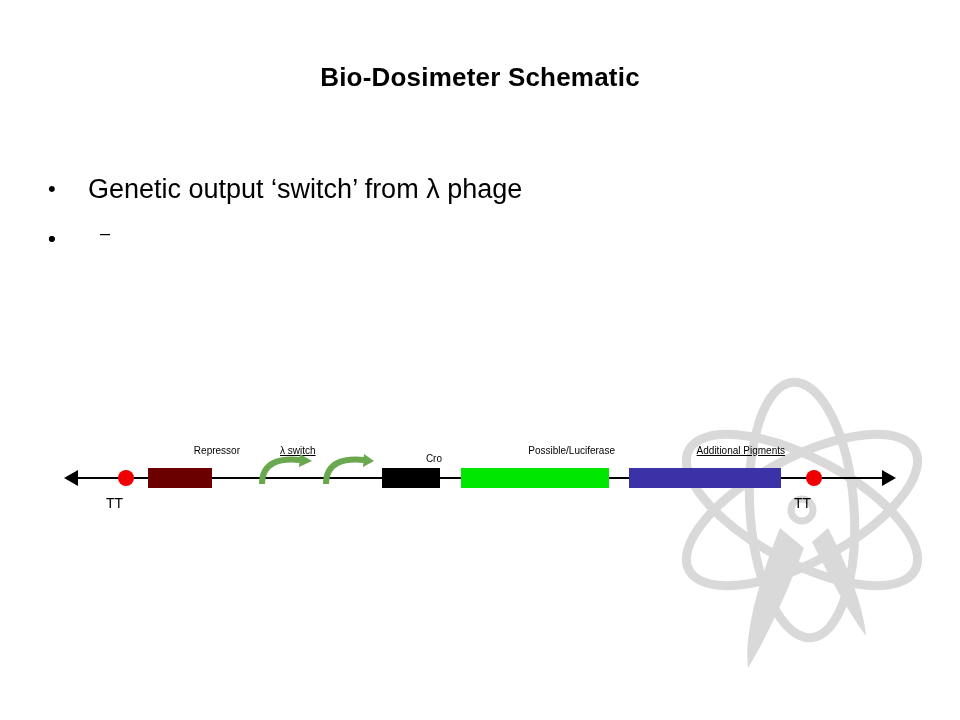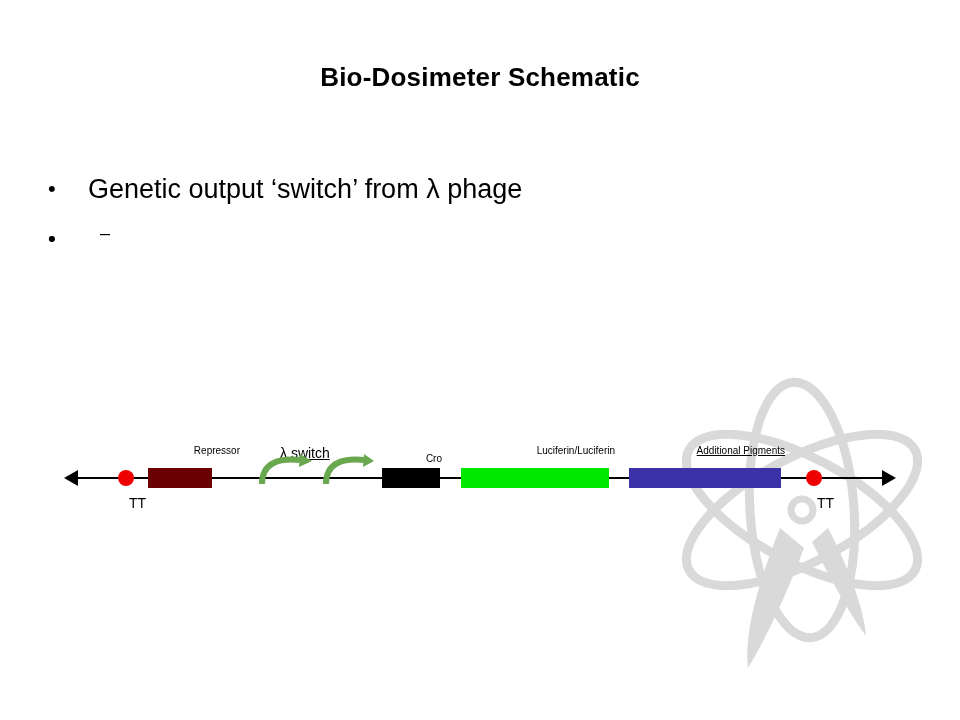--- a/index.html
+++ b/index.html
@@ -112,37 +112,37 @@
     top: 70px;
     width: 16px;
     height: 16px;
     border-radius: 50%;
     background: #ee0000;
   }
   .term-label {
     position: absolute;
     top: 95px;
     font-size: 14px;
-    text-align: right;
+    text-align: left;
     width: 40px;
   }
   .gene-box {
     position: absolute;
     top: 68px;
     height: 20px;
   }
   .gene-label {
     position: absolute;
     font-size: 10px;
     text-align: right;
     white-space: nowrap;
   }
   .switch-label {
     position: absolute;
-    font-size: 14px;
+    font-size: 10px;
     white-space: nowrap;
     text-decoration: underline;
   }
   .switch-arrows {
     position: absolute;
     left: 256px;
     top: 52px;
     width: 118px;
     height: 34px;
   }
@@ -208,18 +208,18 @@
       <path d="M44 2 L56 9 L43 15 Z" fill="#6aa84f"></path>
       <path d="M70 32 C70 10 88 6 108 8" fill="none" stroke="#6aa84f" stroke-width="6"></path>
       <path d="M108 2 L118 9 L107 15 Z" fill="#6aa84f"></path>
     </svg>
   </div>
 
   <div class="gene-box" style="left:382px; width:58px; background:#000000;"></div>
   <div class="gene-label" style="left:362px; top:53px; width:80px;">Cro</div>
 
   <div class="gene-box" style="left:461px; width:148px; background:#00e800;"></div>
-  <div class="gene-label" style="left:455px; top:45px; width:160px;">Luciferin/Luciferin</div>
+  <div class="gene-label" style="left:455px; top:45px; width:160px;">Possible/Luciferase</div>
 
   <div class="gene-box" style="left:629px; width:152px; background:#3b32a8;"></div>
   <div class="gene-label" style="left:625px; top:45px; width:160px;text-decoration:underline;">Additional Pigments</div>
 
 </div>
 
 </body></html>

